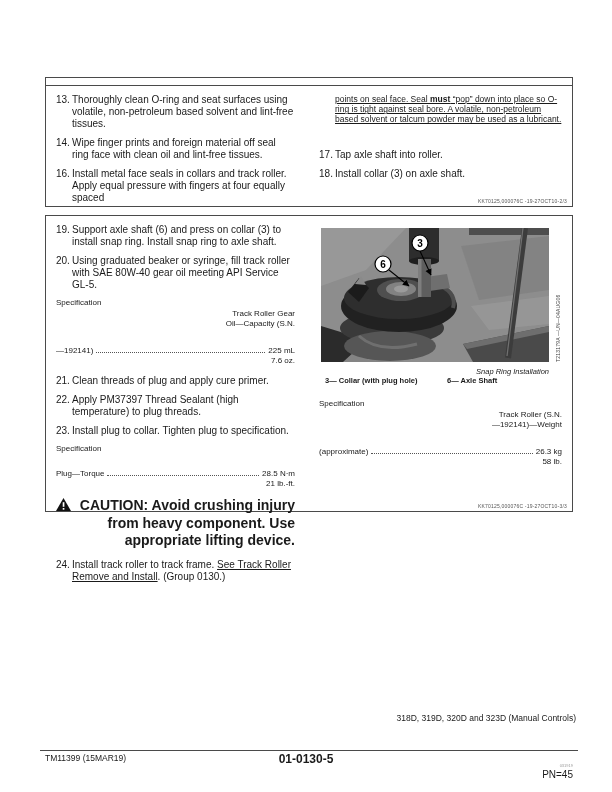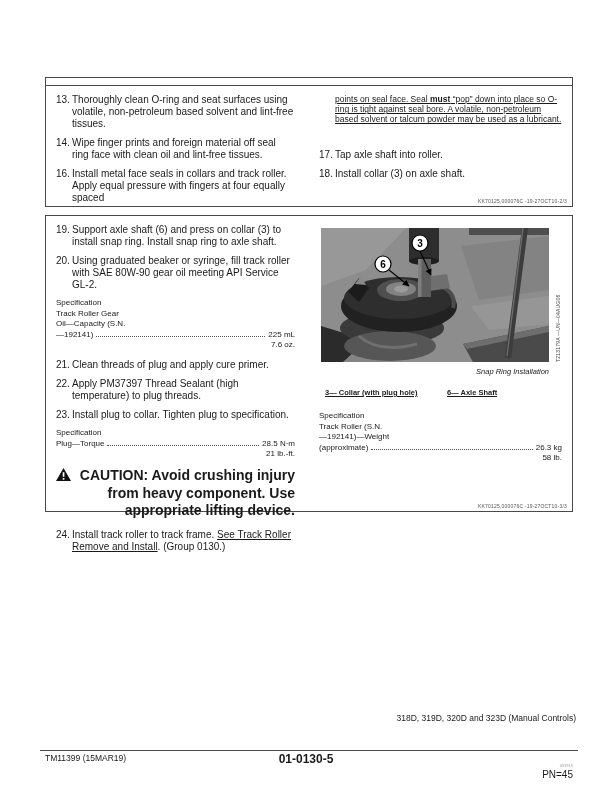--- a/index.html
+++ b/index.html
@@ -28,39 +28,39 @@
   .item .itext { flex:1; }
   .cont-para { margin-left:16px; font-size:8.5px; line-height:1.2; margin-bottom:24px;text-decoration:underline; }
 
   .code {
     position:absolute; right:5px; bottom:2px;
     font-size:5px; color:#555; letter-spacing:.2px;
   }
 
   .spec { margin:1px 0 8px 0; font-size:8px; }
   .spec-title { text-align:left; font-weight:normal; margin-bottom:2px; }
-  .spec-line { line-height:1.3; }
-  .spec-row { display:flex; align-items:baseline; line-height:1.3; }
+  .spec-line { line-height:1.3;text-align:right; }
+  .spec-row { display:flex; align-items:baseline; line-height:1.3;margin-top:16px; }
   .leader { flex:1; border-bottom:1px dotted #555; margin:0 3px 2px 3px; min-width:20px; }
   .spec-val2 { text-align:right; line-height:1.3; }
 
   .caution { display:flex; margin:5px 0 9px 0; font-size:14px; font-weight:bold; line-height:1.25;text-align:right; }
   .warn-icon { flex:none; width:15px; margin-right:4px; padding-top:1px; }
 
   .link-underline { text-decoration:underline; }
   b.inline-bold { font-weight:bold; }
 
   .photo-wrap { position:relative; width:228px; height:134px; margin:4px 0 0 2px; }
   .photo-id {
     position:absolute; left:234px; top:134px; width:134px;
     transform:rotate(-90deg); transform-origin:0 0;
     font-size:5px; color:#444; letter-spacing:.2px; text-align:left;
   }
   .caption { text-align:right; font-style:italic; font-size:7.5px; margin-top:5px; width:230px; }
-  .legend { display:flex; font-size:7.5px; font-weight:bold; margin:12px 0 14px 6px;text-decoration:underline; }
+  .legend { display:flex; font-size:7.5px; font-weight:bold; margin:0 0 14px 6px; }
   .legend .lg1 { width:122px; flex:none; }
 
   .footer-line { position:absolute; left:40px; width:538px; top:750px; border-top:1px solid #4a4a4a; }
   .footer-left  { position:absolute; left:45px;  top:753px; font-size:8.5px; }
   .footer-center{ position:absolute; left:0; right:0; top:752px; text-align:center; font-size:12px; font-weight:bold; }
   .footer-right { position:absolute; right:36px; top:713px; font-size:8.5px; }
   .footer-tiny  { position:absolute; right:39px; top:763px; font-size:4px; color:#999; }
   .footer-pn    { position:absolute; right:39px; top:769px; font-size:10px; }
 </style>
 </head>
@@ -102,21 +102,21 @@
 </div>
 
 <div class="box sec2">
   <div class="colL">
     <div class="item">
       <span class="num">19.</span>
       <span class="itext">Support axle shaft (6) and press on collar (3) to install snap ring.  Install snap ring to axle shaft.</span>
     </div>
     <div class="item">
       <span class="num">20.</span>
-      <span class="itext">Using graduated beaker or syringe, fill track roller with SAE 80W-90 gear oil meeting API Service GL-2.</span>
+      <span class="itext">Using graduated beaker or syringe, fill track roller with SAE 80W-40 gear oil meeting API Service GL-5.</span>
     </div>
 
     <div class="spec">
       <div class="spec-title">Specification</div>
       <div class="spec-line">Track Roller Gear</div>
       <div class="spec-line">Oil—Capacity (S.N.</div>
       <div class="spec-row">
         <span>—192141)</span>
         <span class="leader"></span>
         <span>225 mL</span>

